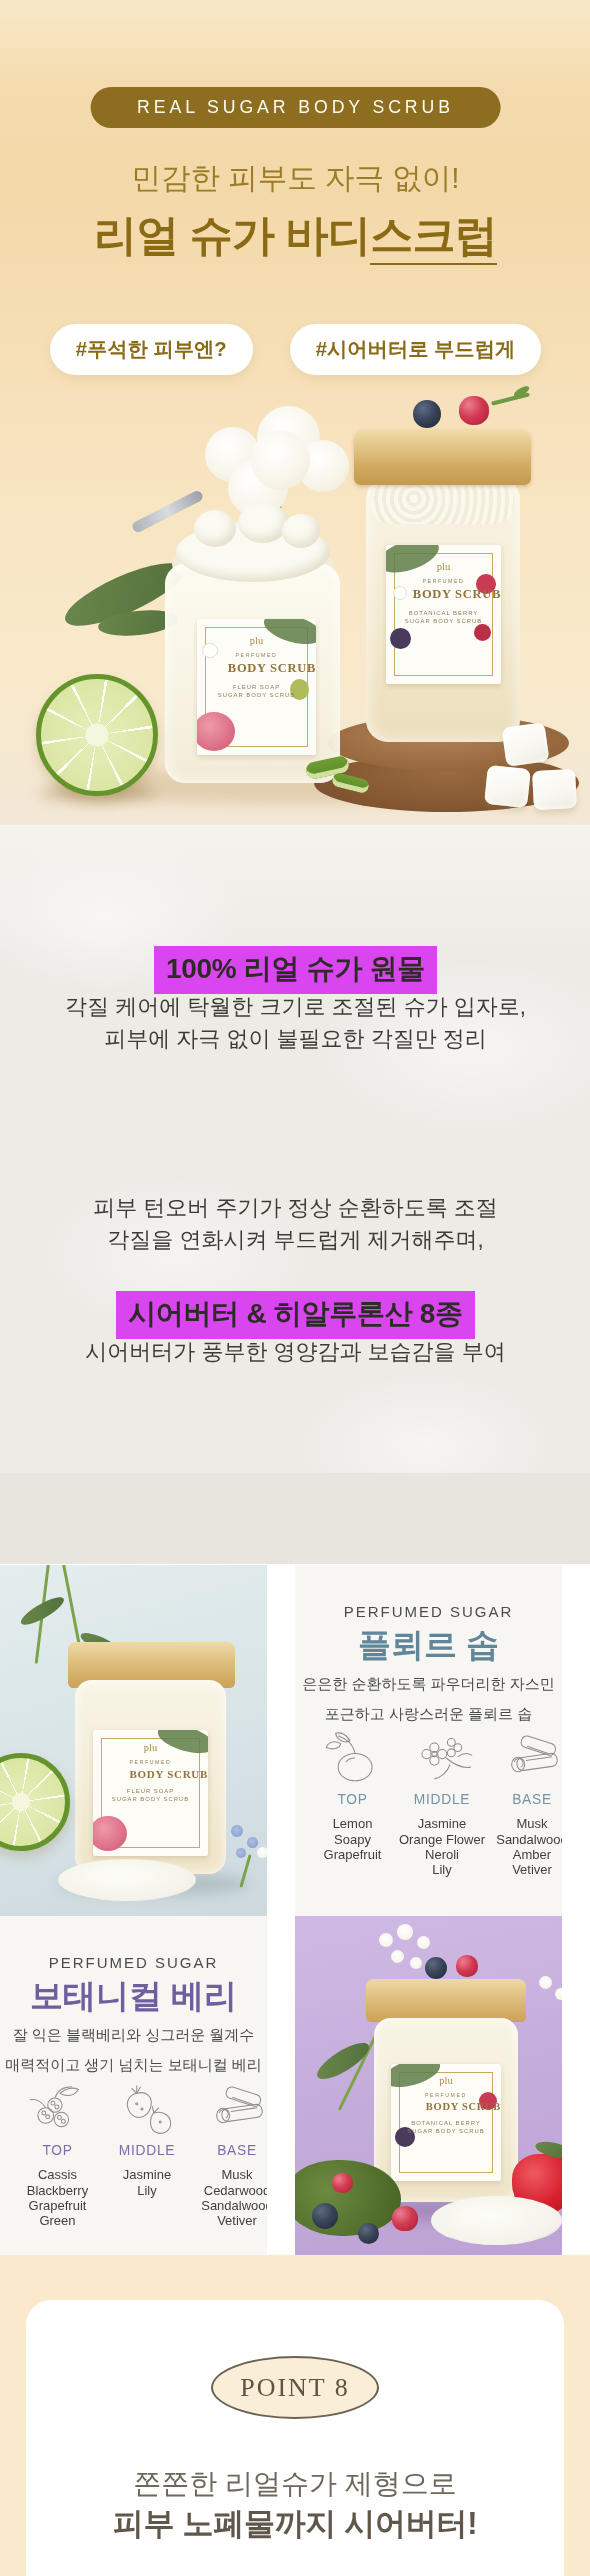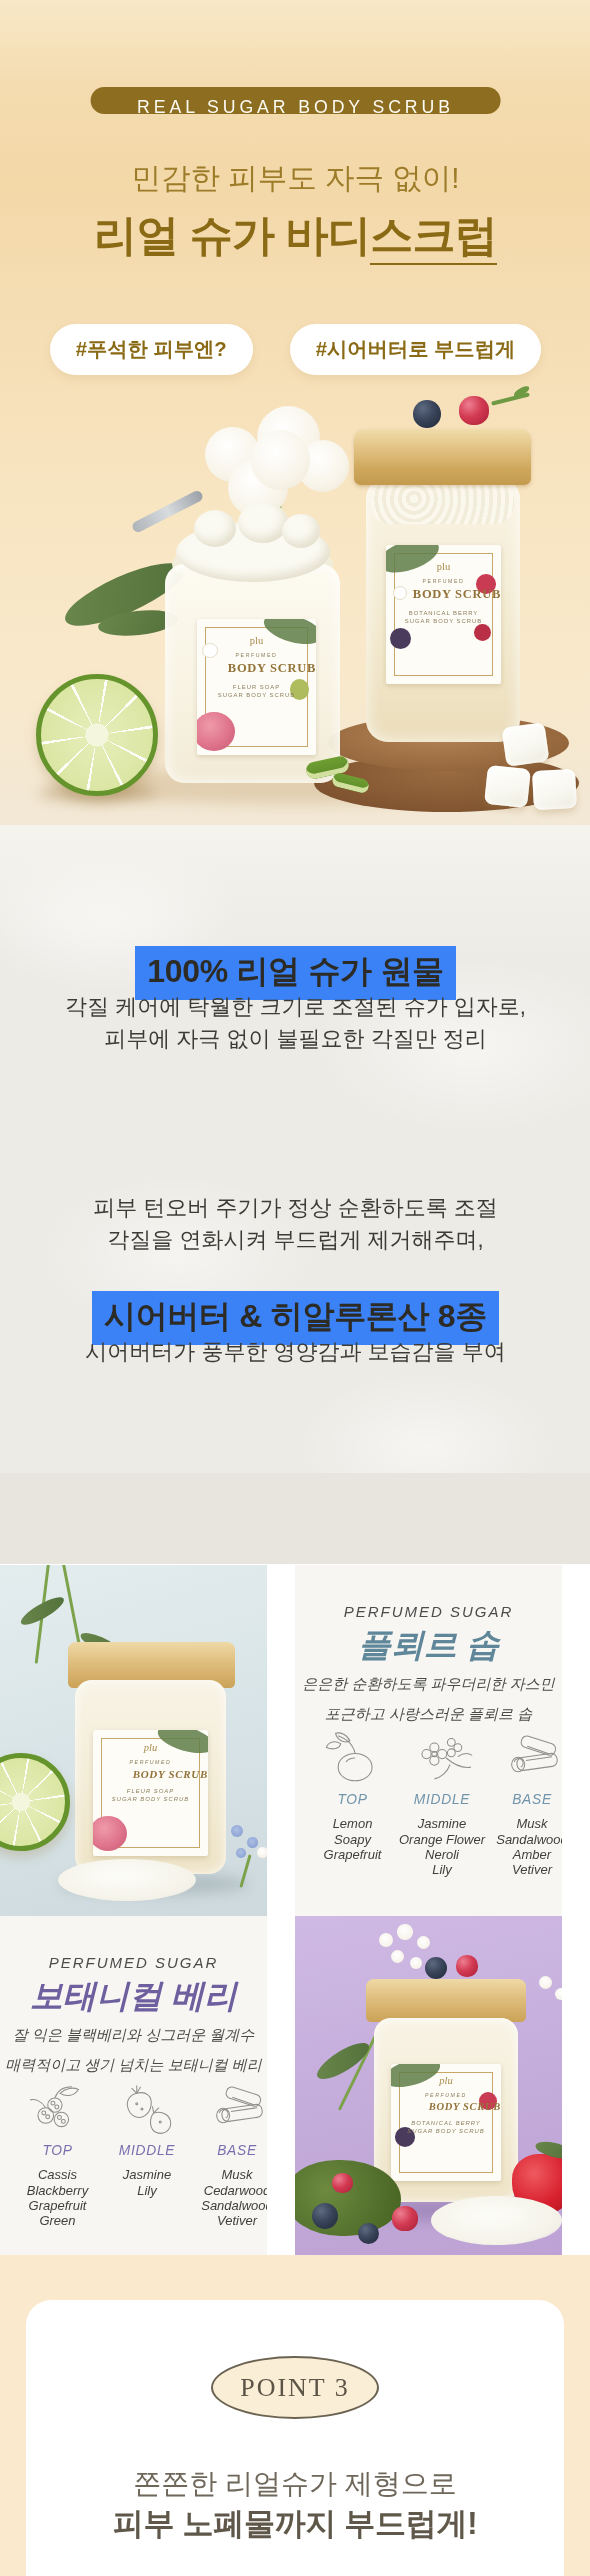--- a/index.html
+++ b/index.html
@@ -2,21 +2,21 @@
 <html style="font-size:10.5px"><head>
 <meta charset="utf-8">
 <style>
   * { margin:0; padding:0; box-sizing:border-box; }
   body { background:#ffffff; font-family:"Liberation Sans","DejaVu Sans",sans-serif; }
   .page { position:relative; width:591px; height:2576px; margin:0 auto; overflow:hidden; background:#fff; }
 
   
   .hero { position:absolute; left:0; top:0; width:591px; height:825px;
     background:linear-gradient(180deg,#f8e8c8 0%,#f4dcb0 10%,#f3d8a8 22%,#f5deb5 40%,#f8e5c2 62%,#f9e9cb 82%,#f2e8d6 100%); }
-  .badge-pill { position:absolute; left:50%; transform:translateX(-50%); top:87px; height:27px; line-height:41px;
+  .badge-pill { position:absolute; left:50%; transform:translateX(-50%); top:87px; height:41px; line-height:41px;
     padding:0 47px; background:#8d6e20; border-radius:21px; color:#fdfbf4; font-size:17.7px; letter-spacing:3.9px; white-space:nowrap; }
   .hero-subtitle { position:absolute; top:159px; width:100%; text-align:center; font-size:29.5px; color:#9c7c28; font-weight:500; }
   .hero-title { position:absolute; top:207px; width:100%; text-align:center; font-size:43px; font-weight:800; color:#8a6a14; letter-spacing:-0.7px; }
   .hero-title .ul { border-bottom:2.6px solid #8a6a14; padding-bottom:3.9px; }
   .hashtags { position:absolute; top:324px; width:100%; display:flex; justify-content:center; gap:37px; }
   .hash-pill { height:51px; line-height:51px; padding:0 26px; background:#ffffff; border-radius:26px;
     color:#8a6a15; font-size:20.3px; font-weight:700; box-shadow:0 3.9px 9.2px rgba(176,134,62,.14); white-space:nowrap; }
 
   
   .scene { position:absolute; left:0; top:367px; width:591px; height:458px; }
@@ -76,25 +76,25 @@
     background-image:
       radial-gradient(197px 112px at 18% 12%, rgba(255,255,255,.6), transparent 70%),
       radial-gradient(223px 125px at 80% 30%, rgba(255,255,255,.5), transparent 70%),
       radial-gradient(197px 112px at 30% 58%, rgba(255,255,255,.45), transparent 70%),
       radial-gradient(184px 105px at 72% 84%, rgba(255,255,255,.5), transparent 70%); }
   .texture::before { content:""; position:absolute; left:0; top:0; width:100%; height:128px;
     background:linear-gradient(180deg,rgba(246,244,239,.9),rgba(246,244,239,0)); }
   .texture::after { content:""; position:absolute; left:0; bottom:0; width:100%; height:91px; background:#e8e5df; }
 
   .benefit-heading { position:absolute; width:100%; text-align:center; }
-  .benefit-heading .hl { display:inline-block; background:#3b82f6; padding:3.9px 11.8px 5.9px; font-size:32px; font-weight:800; color:#2d2b26; letter-spacing:-0.3px; }
+  .benefit-heading .hl { display:inline-block; background:#d946ef; padding:3.9px 11.8px 5.9px; font-size:28px; font-weight:800; color:#2d2b26; letter-spacing:-0.3px; }
   .benefit-body { position:absolute; width:100%; text-align:center; font-size:22px; line-height:31.5px; color:#3d3b36; }
 
   
-  .grid-cell { position:absolute; width:267px; overflow:hidden;font-style:italic; }
+  .grid-cell { position:absolute; width:267px; overflow:hidden; }
   .cell-text { background:#f7f6f3; }
   .frag-eyebrow { position:absolute; top:38px; width:100%; text-align:center; font-size:15px; letter-spacing:2px; color:#4c4c4c; }
   .frag-name { position:absolute; top:58px; width:100%; text-align:center; font-size:33px; font-weight:800; }
   .frag-desc { position:absolute; top:104px; width:100%; text-align:center; font-size:15px; line-height:29.5px; color:#4a4a48; }
   .frag-icons { position:absolute; top:163px; left:0; width:295px; height:60px; }
   .frag-icon { position:absolute; top:0; width:72px; height:60px; text-align:center; }
   .note-col { position:absolute; width:98px; text-align:center; }
   .note-label { font-size:13.8px; letter-spacing:0.7px; padding-bottom:9.2px; }
   .note-item { font-size:13px; color:#3f3f3d; line-height:15.4px; list-style:none; }
 
@@ -429,21 +429,21 @@
     <div class="raspberry" style="left:97px; top:290px; width:26px; height:25px;"></div>
     <div class="raspberry" style="left:37px; top:257px; width:21px; height:20.3px;"></div>
     <div class="strawberry" style="left:217px; top:238px; width:63px; height:60px;"></div>
     <div class="leaf" style="left:240px; top:227px; width:38px; height:14.4px; transform:rotate(14deg);"></div>
     <div class="smear" style="left:136px; top:280px; width:131px; height:49px;"></div>
   </div>
 
   <section class="point-section">
     <div class="point-card">
       <div class="point-ellipse">
-          <span>POINT 3</span>
+          <span>POINT 8</span>
         </div>
       <div class="point-line1">쫀쫀한 리얼슈가 제형으로</div>
-      <div class="point-line2">피부 노폐물까지 부드럽게!</div>
+      <div class="point-line2">피부 노폐물까지 시어버터!</div>
     </div>
   </section>
 
 </div>
 
 
 </body></html>

